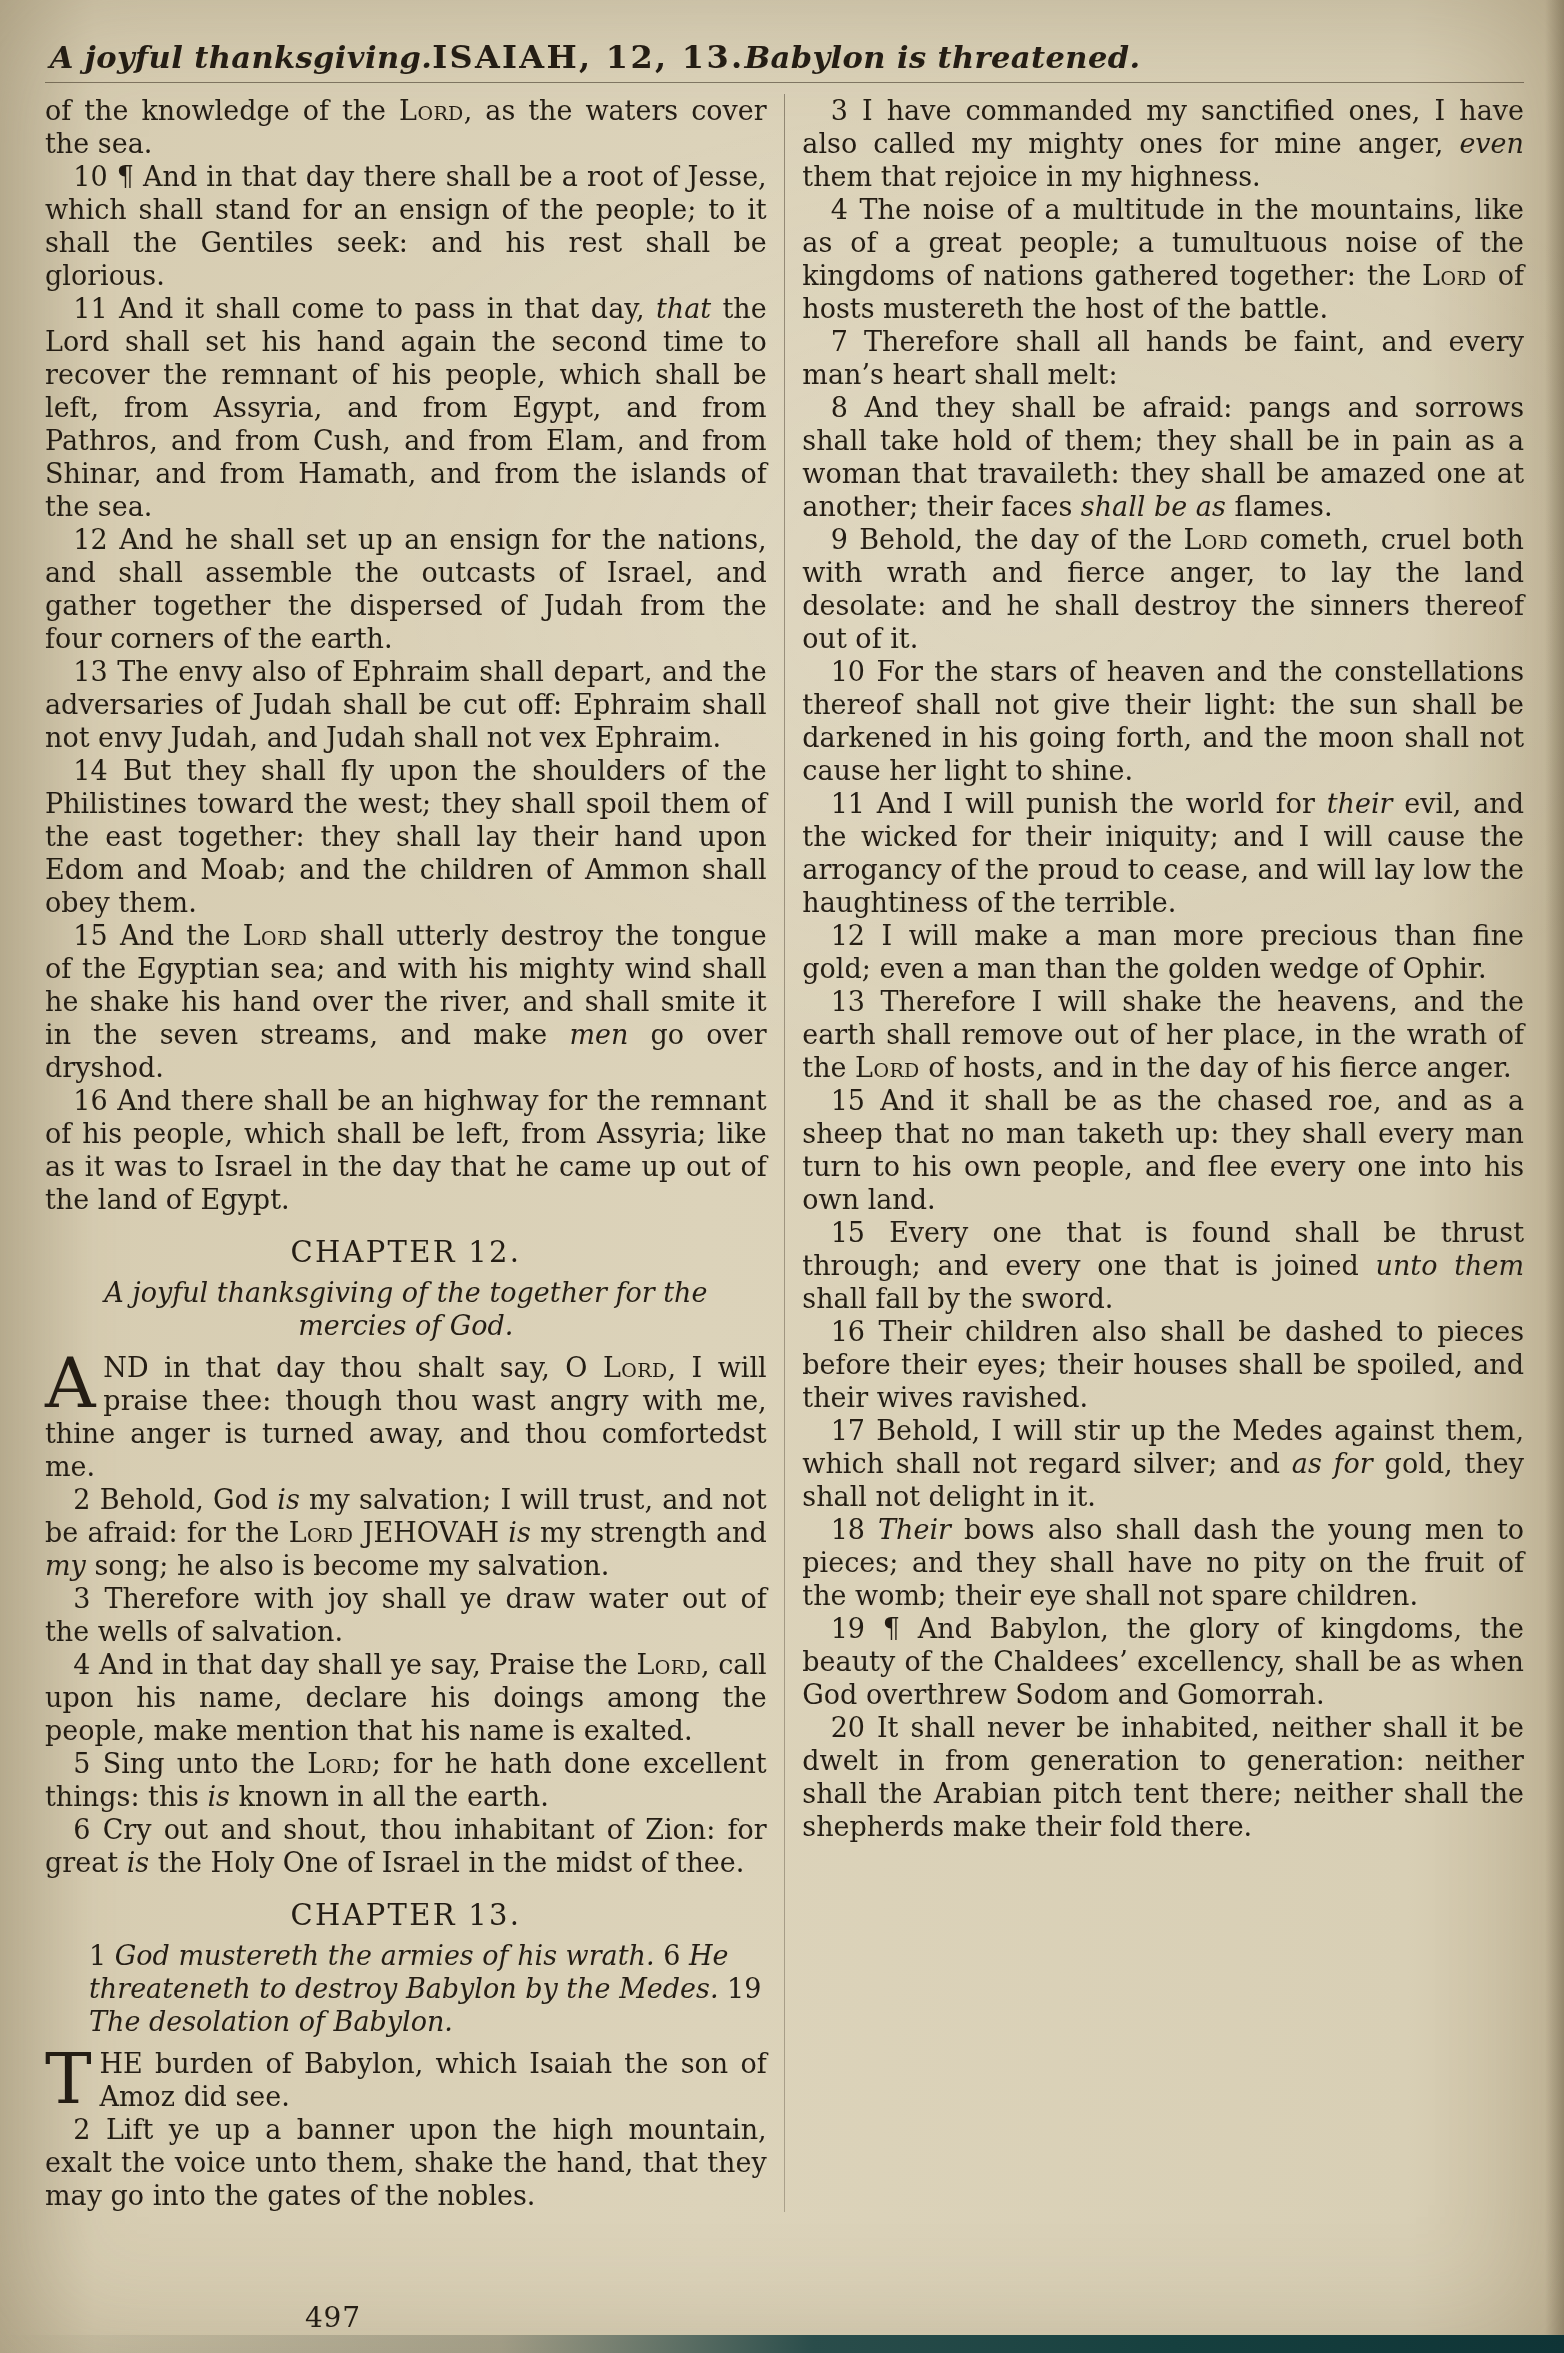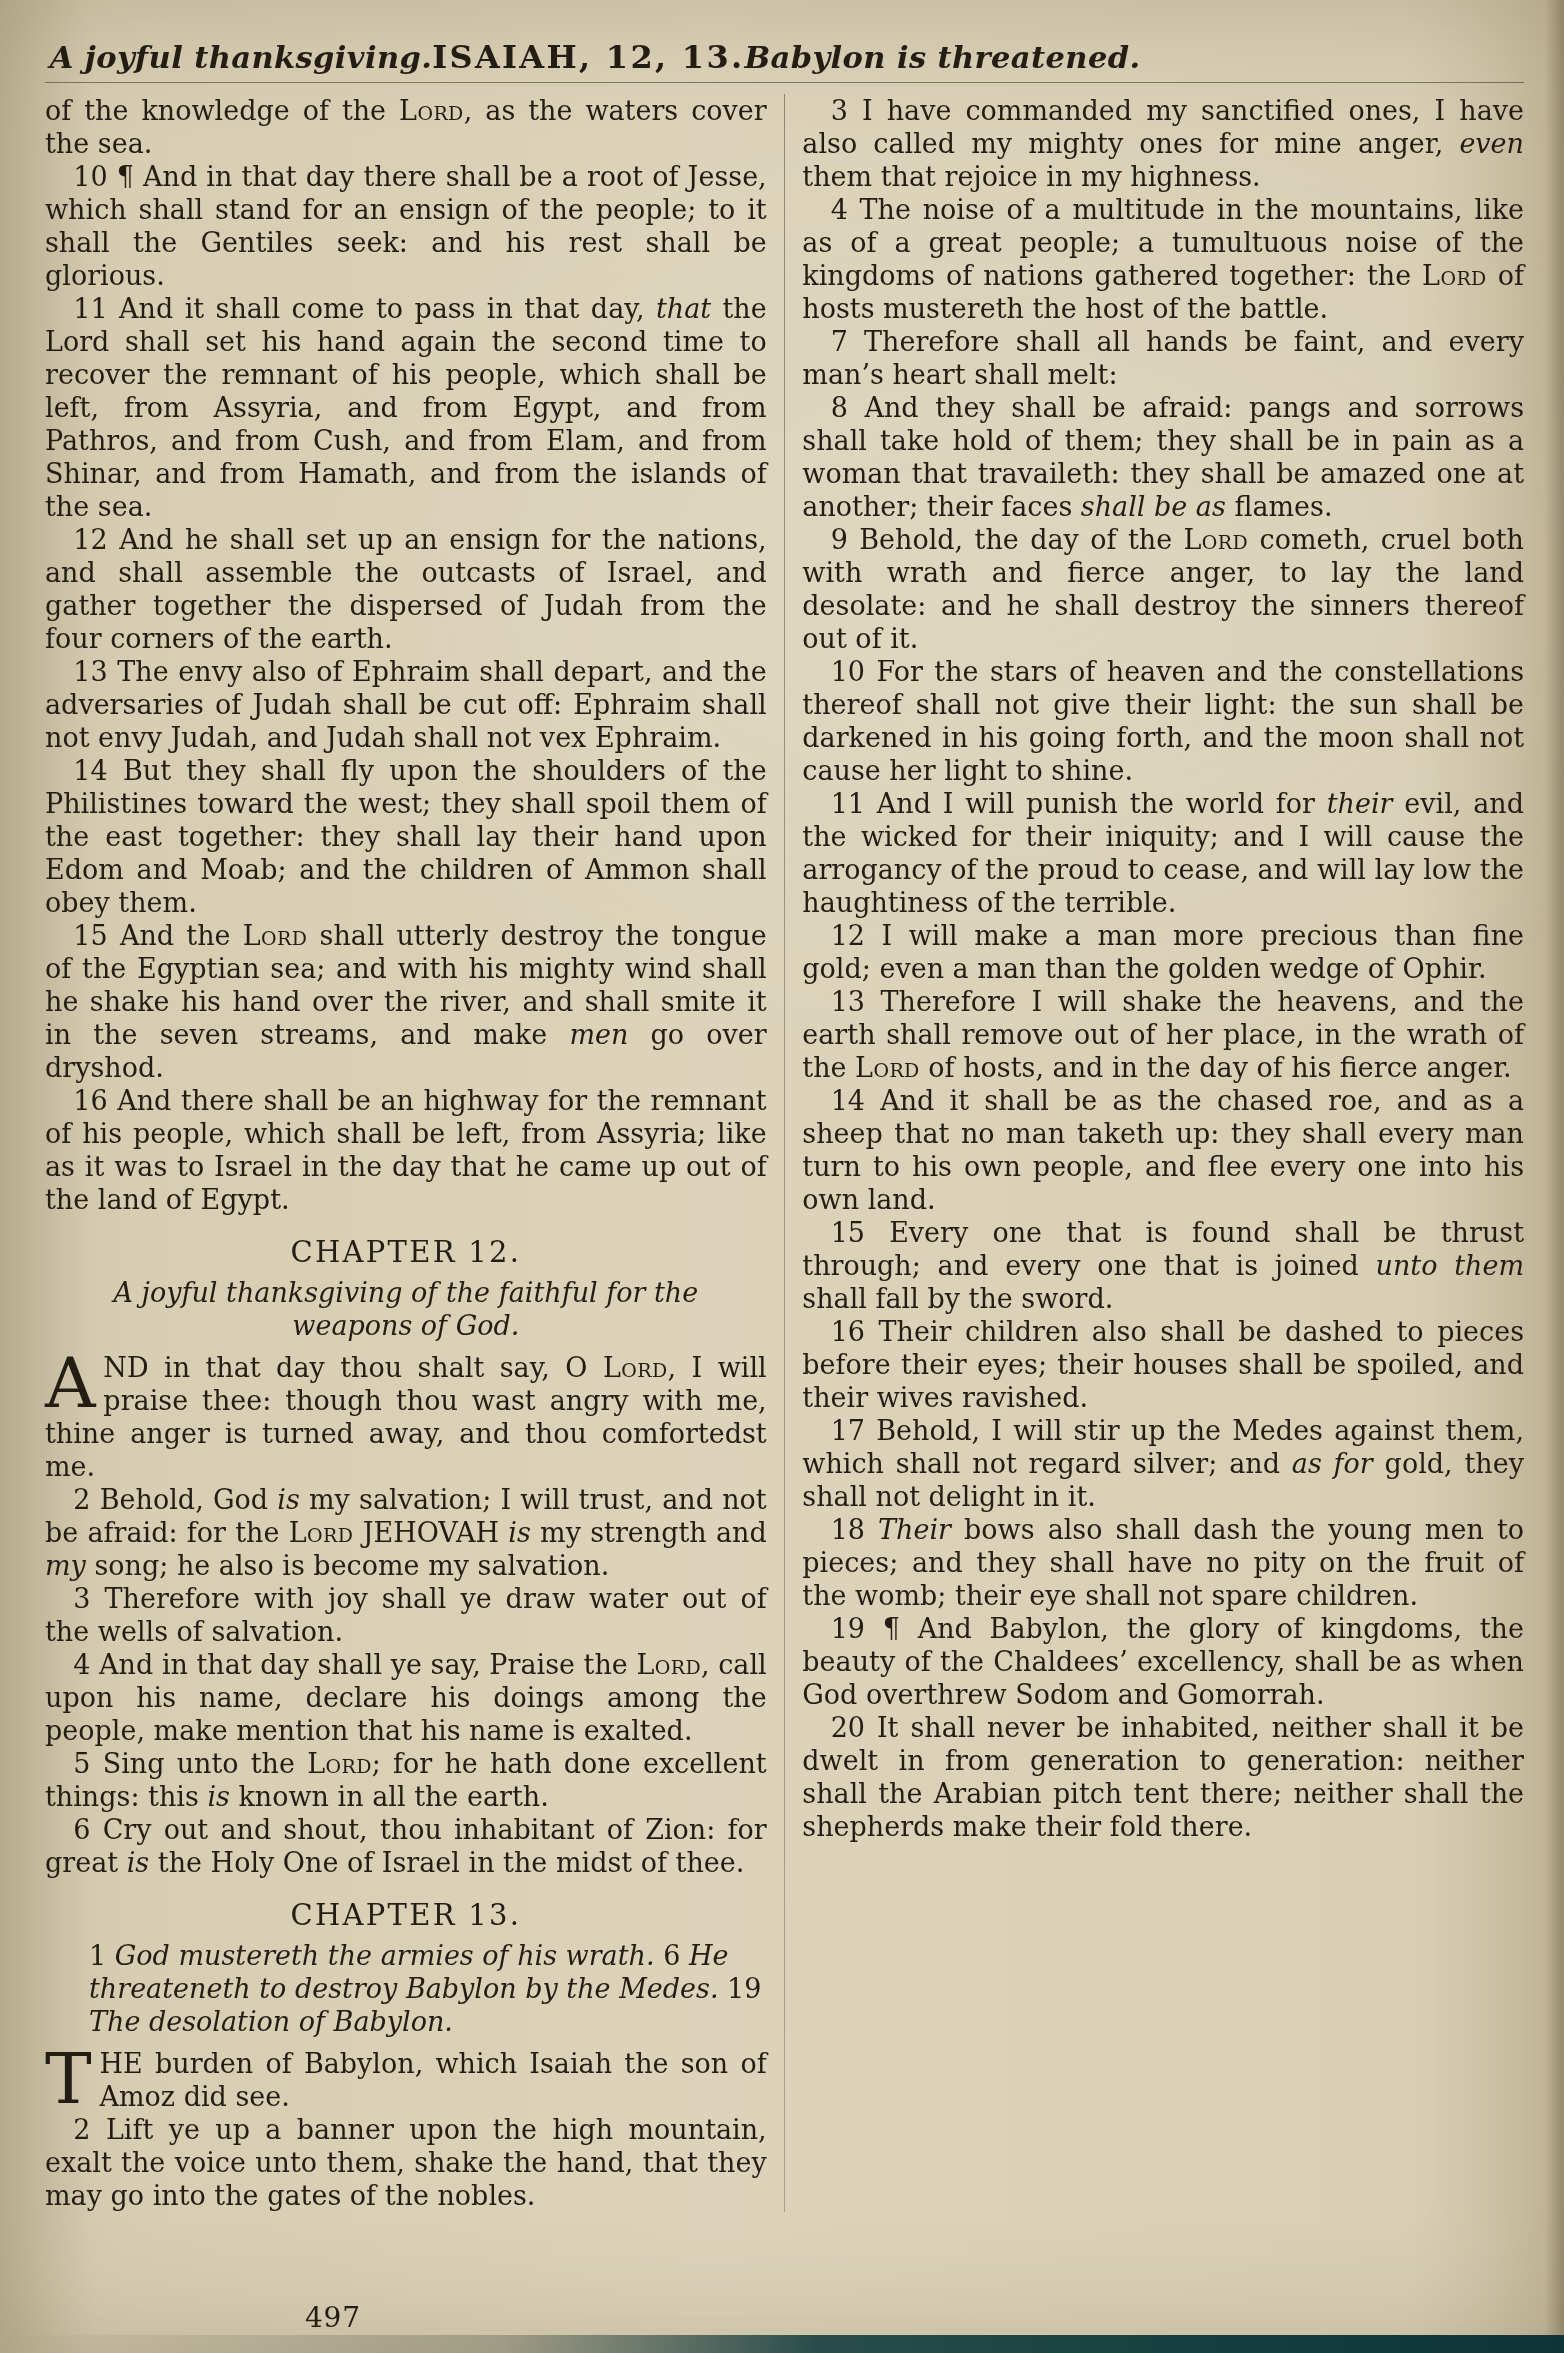--- a/index.html
+++ b/index.html
@@ -130,21 +130,21 @@
     <div class="col" id="col-left">
         <p class="verse cont">of the knowledge of the <span class="sc">Lord</span>, as the waters cover the sea.</p>
         <p class="verse">10 ¶ And in that day there shall be a root of Jesse, which shall stand for an ensign of the people; to it shall the Gentiles seek: and his rest shall be glorious.</p>
         <p class="verse">11 And it shall come to pass in that day, <span class="it">that</span> the Lord shall set his hand again the second time to recover the remnant of his people, which shall be left, from Assyria, and from Egypt, and from Pathros, and from Cush, and from Elam, and from Shinar, and from Hamath, and from the islands of the sea.</p>
         <p class="verse">12 And he shall set up an ensign for the nations, and shall assemble the outcasts of Israel, and gather together the dispersed of Judah from the four corners of the earth.</p>
         <p class="verse">13 The envy also of Ephraim shall depart, and the adversaries of Judah shall be cut off: Ephraim shall not envy Judah, and Judah shall not vex Ephraim.</p>
         <p class="verse">14 But they shall fly upon the shoulders of the Philistines toward the west; they shall spoil them of the east together: they shall lay their hand upon Edom and Moab; and the children of Ammon shall obey them.</p>
         <p class="verse">15 And the <span class="sc">Lord</span> shall utterly destroy the tongue of the Egyptian sea; and with his mighty wind shall he shake his hand over the river, and shall smite it in the seven streams, and make <span class="it">men</span> go over dryshod.</p>
         <p class="verse">16 And there shall be an highway for the remnant of his people, which shall be left, from Assyria; like as it was to Israel in the day that he came up out of the land of Egypt.</p>
         <p class="chapter">CHAPTER 12.</p>
-        <p class="summary">A joyful thanksgiving of the faithful for the weapons of God.</p>
+        <p class="summary">A joyful thanksgiving of the together for the mercies of God.</p>
         <p class="verse cont"><span class="dropcap">A</span>ND in that day thou shalt say, O <span class="sc">Lord</span>, I will praise thee: though thou wast angry with me, thine anger is turned away, and thou comfortedst me.</p>
         <p class="verse">2 Behold, God <span class="it">is</span> my salvation; I will trust, and not be afraid: for the <span class="sc">Lord</span> JEHOVAH <span class="it">is</span> my strength and <span class="it">my</span> song; he also is become my salvation.</p>
         <p class="verse">3 Therefore with joy shall ye draw water out of the wells of salvation.</p>
         <p class="verse">4 And in that day shall ye say, Praise the <span class="sc">Lord</span>, call upon his name, declare his doings among the people, make mention that his name is exalted.</p>
         <p class="verse">5 Sing unto the <span class="sc">Lord</span>; for he hath done excellent things: this <span class="it">is</span> known in all the earth.</p>
         <p class="verse">6 Cry out and shout, thou inhabitant of Zion: for great <span class="it">is</span> the Holy One of Israel in the midst of thee.</p>
         <p class="chapter">CHAPTER 13.</p>
         <p class="summary left"><span class="rm">1</span> God mustereth the armies of his wrath. <span class="rm">6</span> He threateneth to destroy Babylon by the Medes. <span class="rm">19</span> The desolation of Babylon.</p>
         <p class="verse cont"><span class="dropcap">T</span>HE burden of Babylon, which Isaiah the son of Amoz did see.</p>
         <p class="verse">2 Lift ye up a banner upon the high mountain, exalt the voice unto them, shake the hand, that they may go into the gates of the nobles.</p>
@@ -153,21 +153,21 @@
     <div class="col" id="col-right">
         <p class="verse">3 I have commanded my sanctified ones, I have also called my mighty ones for mine anger, <span class="it">even</span> them that rejoice in my highness.</p>
         <p class="verse">4 The noise of a multitude in the mountains, like as of a great people; a tumultuous noise of the kingdoms of nations gathered together: the <span class="sc">Lord</span> of hosts mustereth the host of the battle.</p>
         <p class="verse">7 Therefore shall all hands be faint, and every man’s heart shall melt:</p>
         <p class="verse">8 And they shall be afraid: pangs and sorrows shall take hold of them; they shall be in pain as a woman that travaileth: they shall be amazed one at another; their faces <span class="it">shall be as</span> flames.</p>
         <p class="verse">9 Behold, the day of the <span class="sc">Lord</span> cometh, cruel both with wrath and fierce anger, to lay the land desolate: and he shall destroy the sinners thereof out of it.</p>
         <p class="verse">10 For the stars of heaven and the constellations thereof shall not give their light: the sun shall be darkened in his going forth, and the moon shall not cause her light to shine.</p>
         <p class="verse">11 And I will punish the world for <span class="it">their</span> evil, and the wicked for their iniquity; and I will cause the arrogancy of the proud to cease, and will lay low the haughtiness of the terrible.</p>
         <p class="verse">12 I will make a man more precious than fine gold; even a man than the golden wedge of Ophir.</p>
         <p class="verse">13 Therefore I will shake the heavens, and the earth shall remove out of her place, in the wrath of the <span class="sc">Lord</span> of hosts, and in the day of his fierce anger.</p>
-        <p class="verse">14 And it shall be as the chased roe, and as a sheep that no man taketh up: they shall every man turn to his own people, and flee every one into his own land.</p>
+        <p class="verse">15 And it shall be as the chased roe, and as a sheep that no man taketh up: they shall every man turn to his own people, and flee every one into his own land.</p>
         <p class="verse">15 Every one that is found shall be thrust through; and every one that is joined <span class="it">unto them</span> shall fall by the sword.</p>
         <p class="verse">16 Their children also shall be dashed to pieces before their eyes; their houses shall be spoiled, and their wives ravished.</p>
         <p class="verse">17 Behold, I will stir up the Medes against them, which shall not regard silver; and <span class="it">as for</span> gold, they shall not delight in it.</p>
         <p class="verse">18 <span class="it">Their</span> bows also shall dash the young men to pieces; and they shall have no pity on the fruit of the womb; their eye shall not spare children.</p>
         <p class="verse">19 ¶ And Babylon, the glory of kingdoms, the beauty of the Chaldees’ excellency, shall be as when God overthrew Sodom and Gomorrah.</p>
         <p class="verse">20 It shall never be inhabited, neither shall it be dwelt in from generation to generation: neither shall the Arabian pitch tent there; neither shall the shepherds make their fold there.</p>
       </div>
   </div>
 
   <div class="page-number">497</div>

